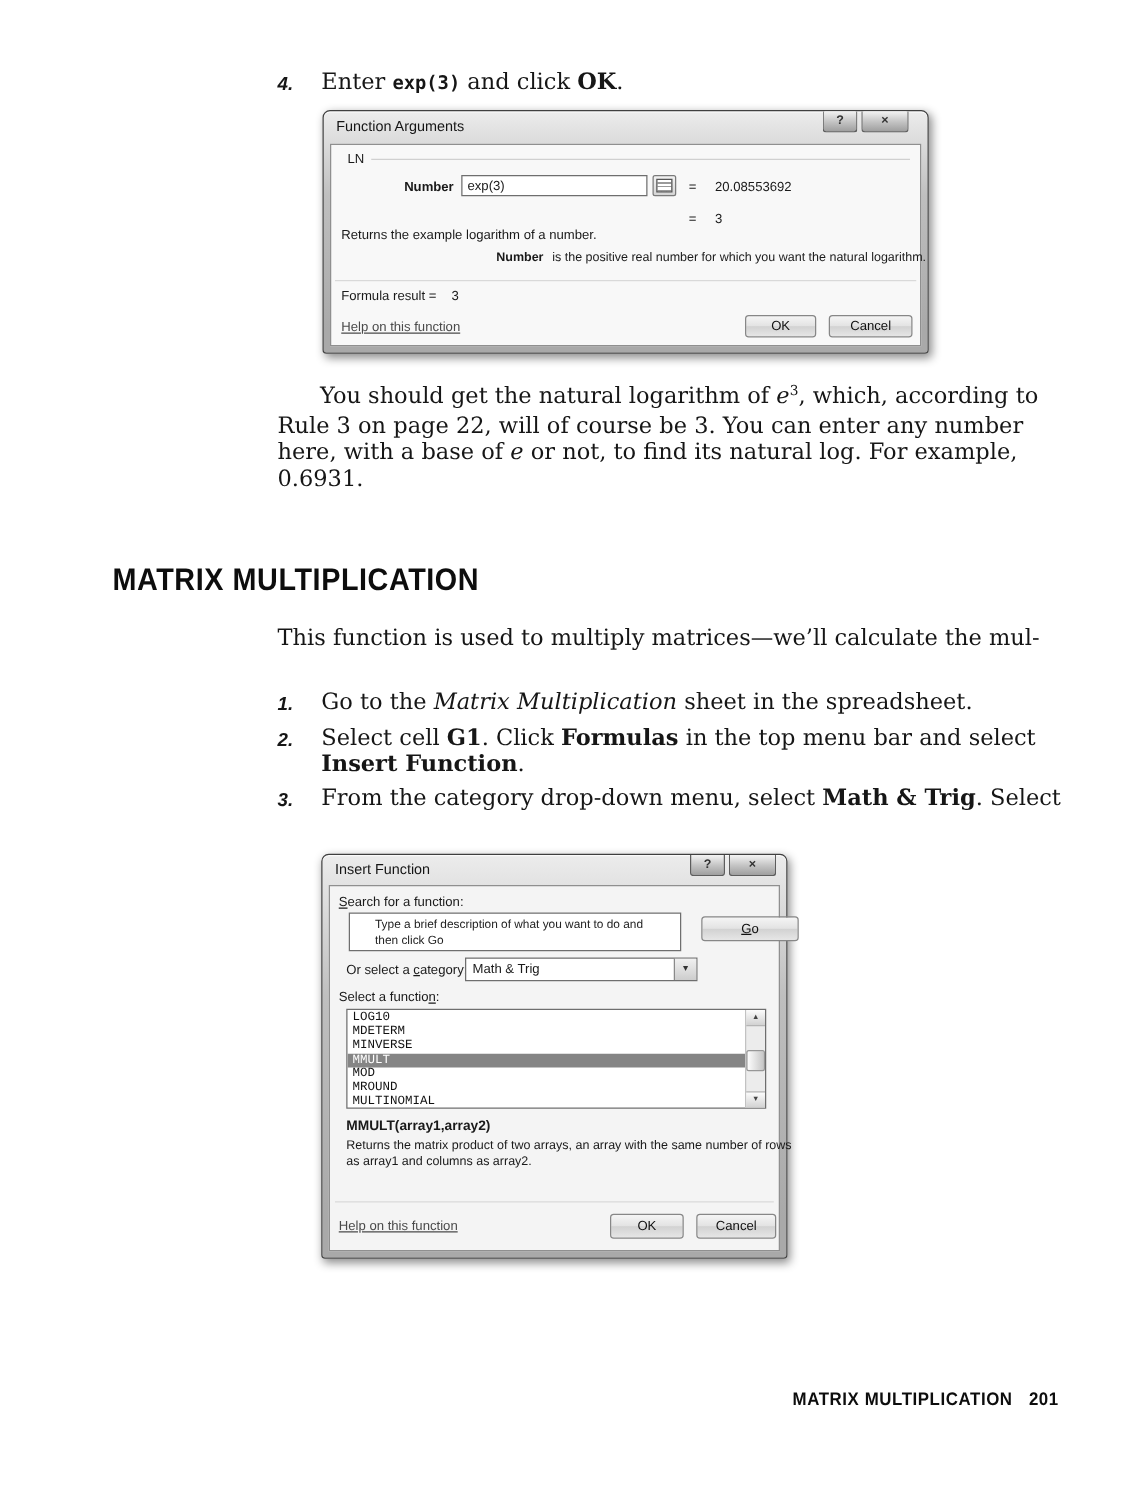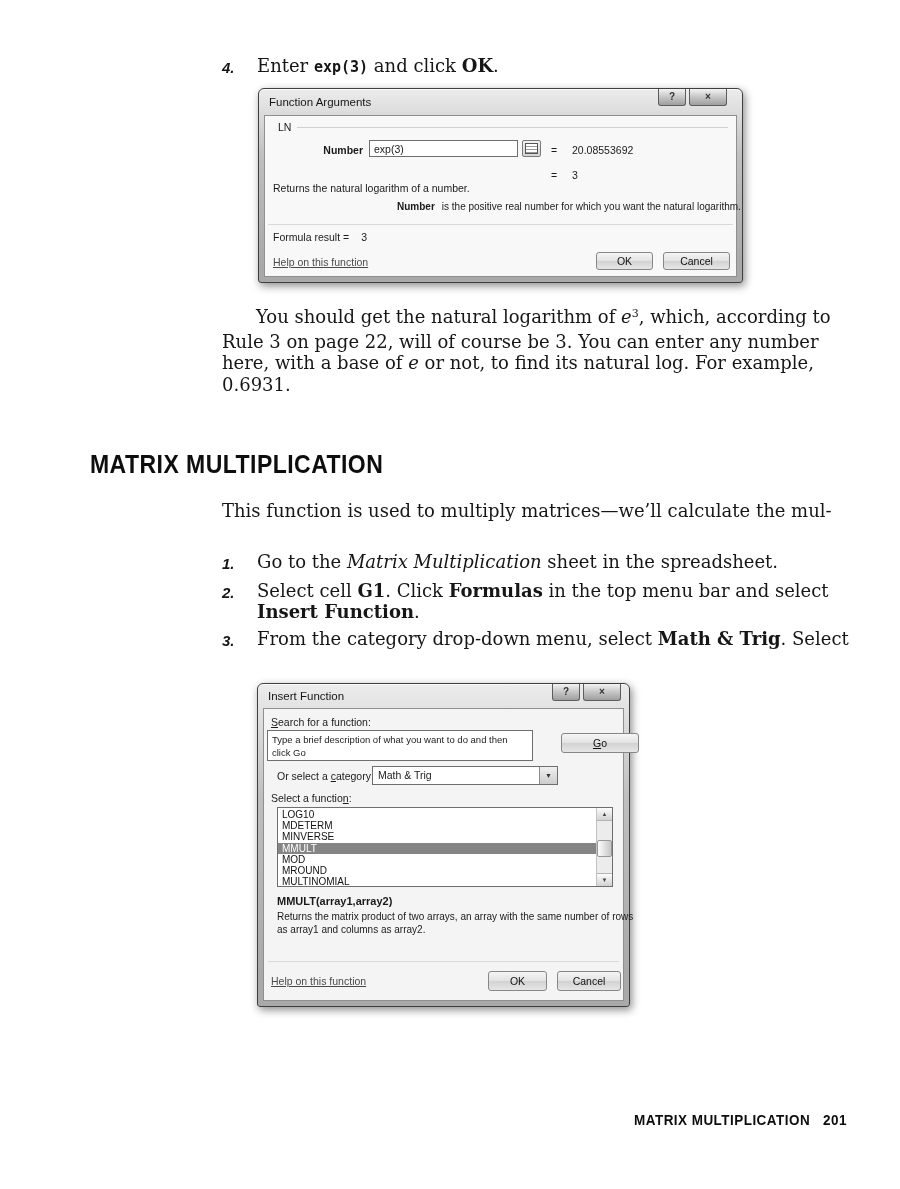--- a/index.html
+++ b/index.html
@@ -88,38 +88,38 @@
   .fa-ok{left:331px;top:136px;width:57px;height:18px;line-height:16px;}
   .fa-cancel{left:398px;top:136px;width:67px;height:18px;line-height:16px;}
 
   
   .ifd{left:257px;top:683px;width:371px;height:322px;}
   .ifd .win-titlebar{height:24px;}
   .ifd .win-title{top:6px;}
   .ifd .win-inner{top:24px;background:#f4f4f4;}
   .ifd .win-btns{right:8px;}
   .if-search-label{position:absolute;left:7px;top:7px;font-size:10.5px;}
-  .if-search-box{position:absolute;left:3px;top:21px;width:266px;height:31px;background:#fff;
+  .if-search-box{position:absolute;left:15px;top:21px;width:266px;height:31px;background:#fff;
                  border:1px solid #6e6e6e;box-sizing:border-box;font-size:9.5px;
-                 line-height:13px;padding:2px 4px;color:#222;}
+                 line-height:13px;padding:2px 20px;color:#222;}
   .if-go{left:297px;top:24px;width:78px;height:20px;line-height:18px;}
   .if-cat-label{position:absolute;left:13px;top:61px;font-size:10.5px;}
   .if-dropdown{position:absolute;left:108px;top:57px;width:186px;height:19px;background:#fff;
                border:1px solid #6e6e6e;box-sizing:border-box;}
   .if-dropdown-value{position:absolute;left:5px;top:0;font-size:10.5px;line-height:17px;}
   .if-dropdown-btn{position:absolute;right:0;top:0;bottom:0;width:17px;
                    background:linear-gradient(180deg,#f0f0f0,#cdcdcd);border-left:1px solid #8a8a8a;
                    text-align:center;}
   .if-dropdown-btn .arrow{font-size:7px;line-height:17px;color:#333;}
   .if-select-label{position:absolute;left:7px;top:83px;font-size:10.5px;}
   .if-listbox{position:absolute;left:13px;top:98px;width:336px;height:80px;background:#fff;
               border:1px solid #6e6e6e;box-sizing:border-box;overflow:hidden;}
   .lb-rows{position:absolute;left:0;top:1px;right:15px;}
   .lb-row{height:11.2px;line-height:11.2px;font-size:10px;padding-left:4px;color:#111;
-          white-space:nowrap;}
+          white-space:nowrap;font-family:Liberation Mono, monospace;}
   .lb-row.selected{background:#858585;color:#ffffff;}
   .lb-scroll{position:absolute;top:0;right:0;bottom:0;width:15px;background:#ececec;
              border-left:1px solid #c2c2c2;}
   .lb-arrow{position:absolute;left:0;right:0;height:12px;font-size:6px;text-align:center;
             line-height:12px;color:#444;background:linear-gradient(180deg,#fcfcfc,#d2d2d2);
             border-bottom:1px solid #b5b5b5;}
   .lb-arrow.up{top:0;}
   .lb-arrow.down{bottom:0;border-bottom:none;border-top:1px solid #b5b5b5;}
   .lb-thumb{position:absolute;left:0;width:13px;top:32px;height:15px;
             background:linear-gradient(90deg,#fdfdfd,#c6c6c6);border:1px solid #979797;border-radius:2px;}
@@ -155,21 +155,21 @@
       <div class="fa-input">
         <span>exp(3)</span>
       </div>
       <div class="fa-rs">
         <div class="rs-icon"></div>
       </div>
       <span class="fa-eq1">=</span>
       <span class="fa-val1">20.08553692</span>
       <span class="fa-eq2">=</span>
       <span class="fa-val2">3</span>
-      <div class="fa-desc">Returns the natural logarithm of a number.</div>
+      <div class="fa-desc">Returns the example logarithm of a number.</div>
       <div class="fa-argline">
         <span class="seg-b">Number</span><span class="argdesc">is the positive real number for which you want the natural logarithm.</span>
       </div>
       <div class="dlg-sep fa-sep"></div>
       <div class="fa-formula">
         <span>Formula result =</span><span class="fv">3</span>
       </div>
       <a class="dlg-link fa-help">Help on this function</a>
       <div class="dlg-btn fa-ok">OK</div>
       <div class="dlg-btn fa-cancel">Cancel</div>

